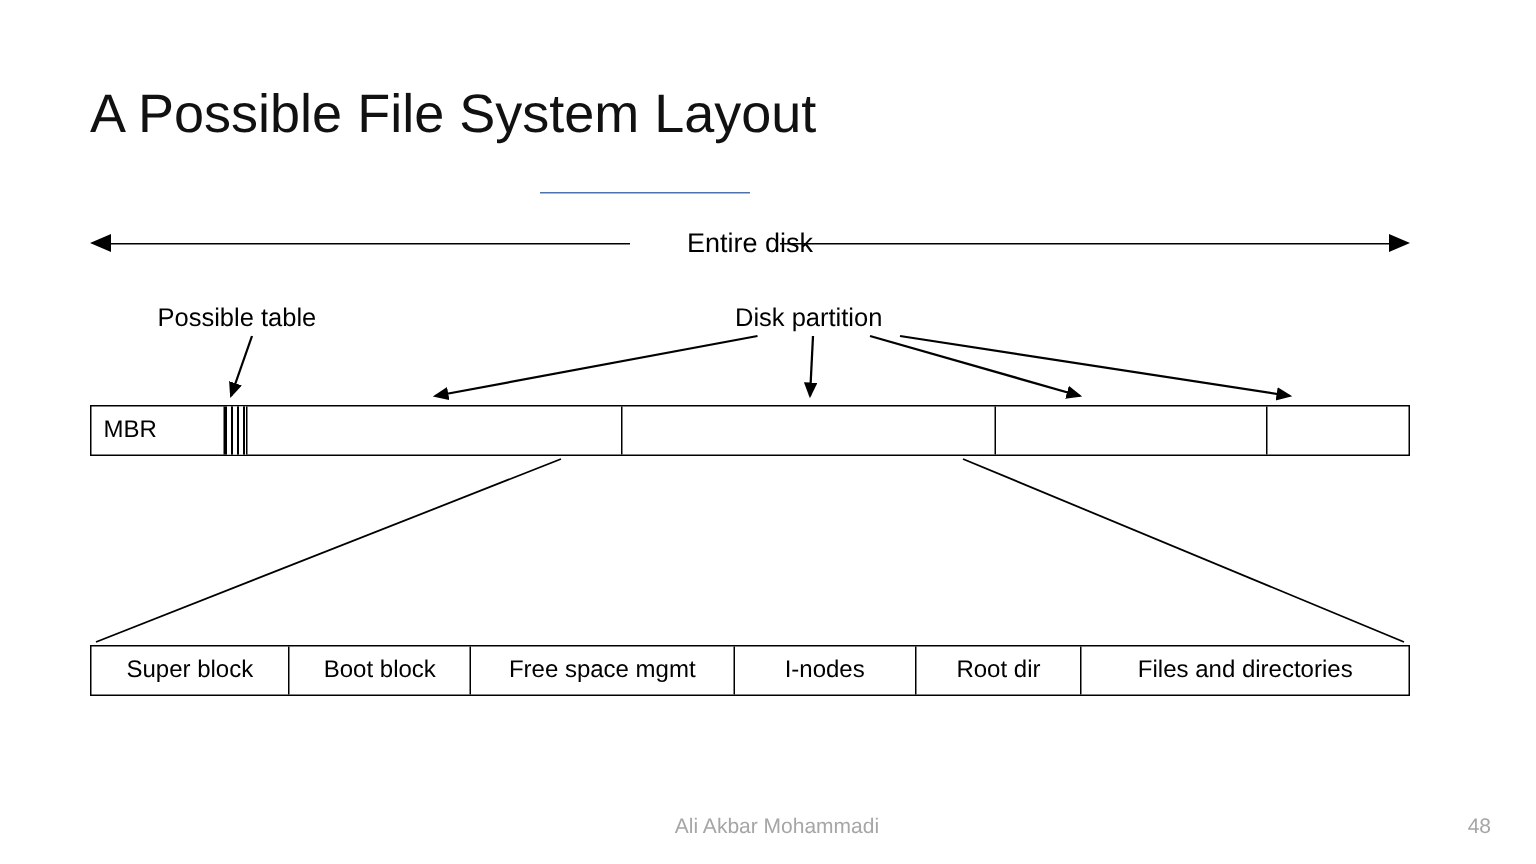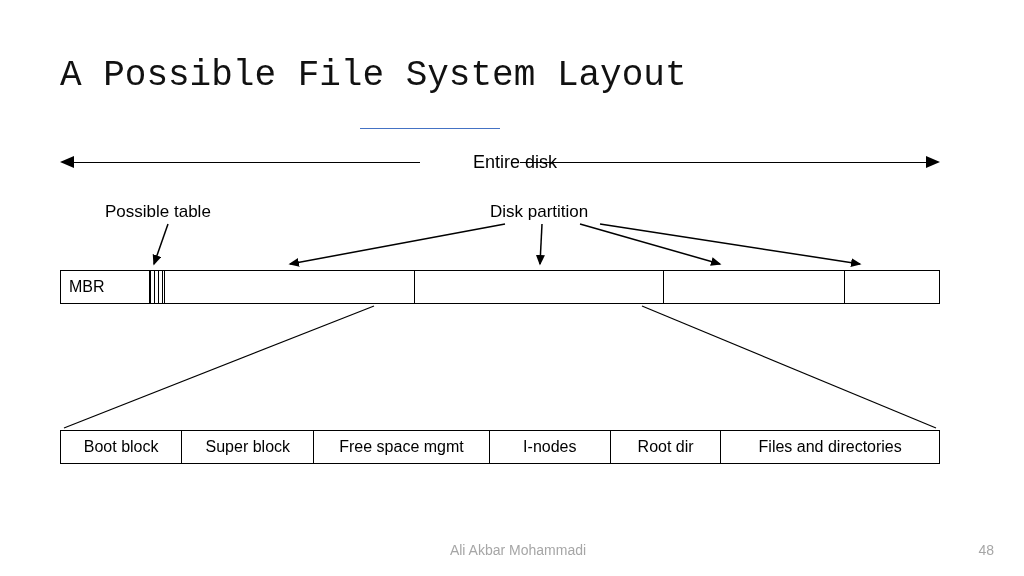--- a/index.html
+++ b/index.html
@@ -9,21 +9,21 @@
     height: 576px;
     background: #fff;
     font-family: Arial, Helvetica, sans-serif;
     color: #000;
     position: relative;
   }
   .slide-title {
     position: absolute;
     left: 60px;
     top: 55px;
-    font-family: Liberation Mono, monospace;
+    font-family: Liberation Sans, sans-serif;
     font-size: 36px;
     font-weight: 400;
     color: #111;
   }
   .divider {
     position: absolute;
     left: 360px;
     top: 128px;
     width: 140px;
     height: 0;
@@ -47,21 +47,21 @@
   }
   .diagram {
     position: absolute;
     left: 60px;
     top: 140px;
     width: 880px;
     height: 340px;
   }
   .disk-label {
     position: absolute;
-    left: 15px;
+    left: 0;
     top: 12px;
     width: 100%;
     text-align: center;
     font-size: 18px;
   }
   .disk-line-left, .disk-line-right {
     position: absolute;
     top: 22px;
     height: 0;
     border-top: 1px solid #000;
@@ -171,22 +171,22 @@
   <div class="disk-bar">
     <div class="cell mbr">MBR</div>
     <div class="cell hatch"></div>
     <div class="cell p1"></div>
     <div class="cell p2"></div>
     <div class="cell p3"></div>
     <div class="cell p4"></div>
   </div>
 
   <div class="detail-bar">
+    <div class="dcell" style="flex:1.1">Super block</div>
     <div class="dcell" style="flex:1.0">Boot block</div>
-    <div class="dcell" style="flex:1.1">Super block</div>
     <div class="dcell" style="flex:1.5">Free space mgmt</div>
     <div class="dcell" style="flex:1.0">I-nodes</div>
     <div class="dcell" style="flex:0.9">Root dir</div>
     <div class="dcell" style="flex:1.9">Files and directories</div>
   </div>
 
 </div>
 
 <div class="footer-author">Ali Akbar Mohammadi</div>
 <div class="footer-page">48</div>

